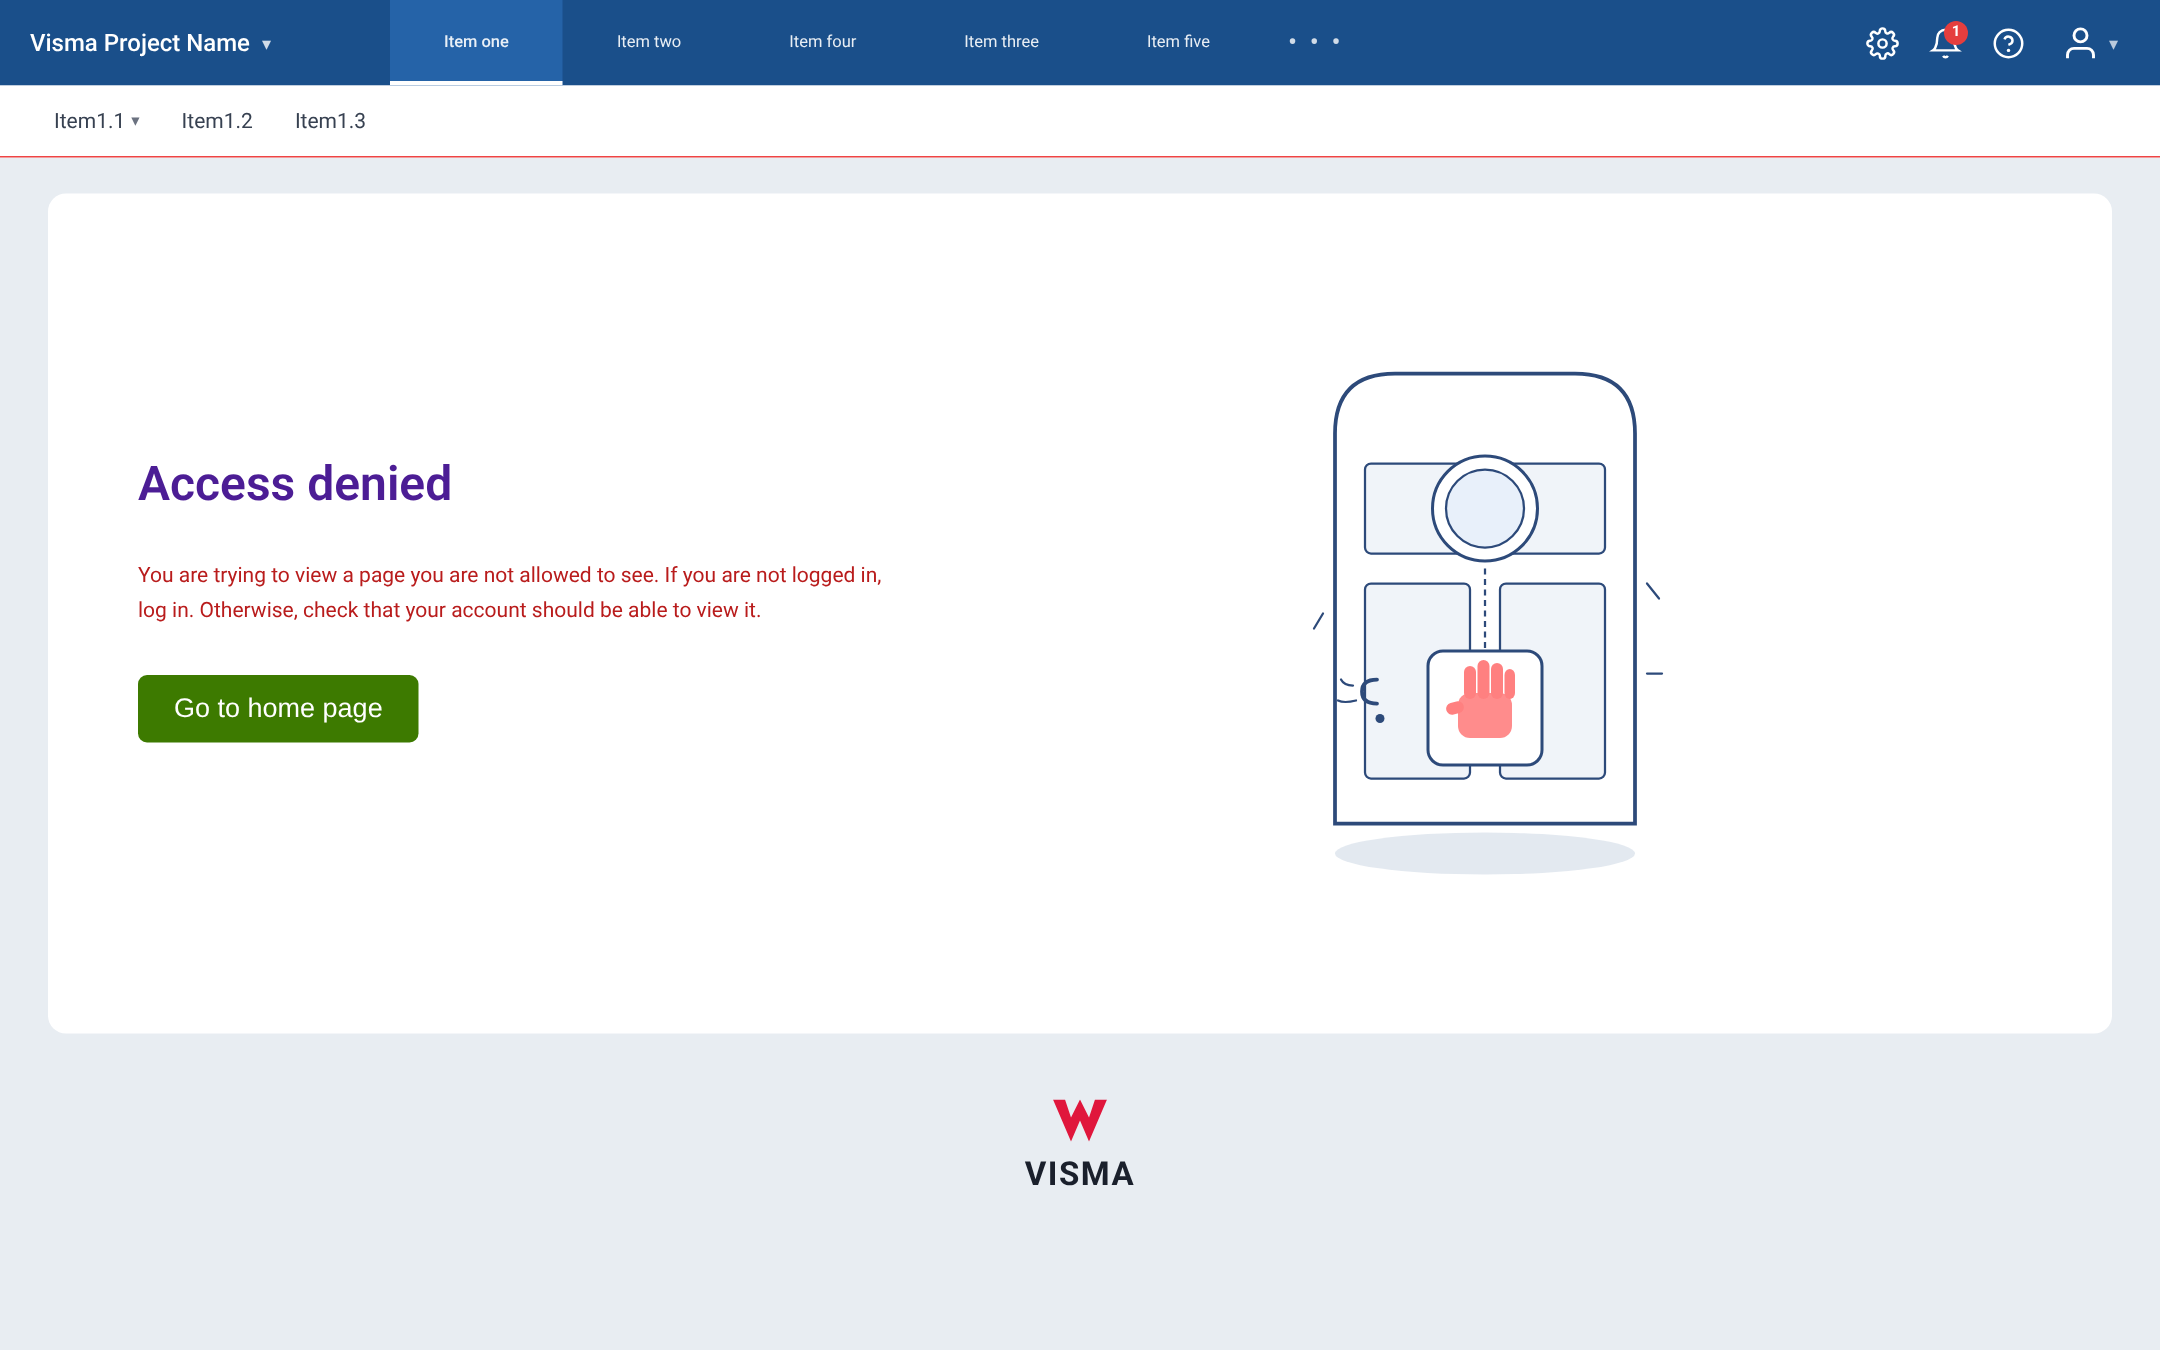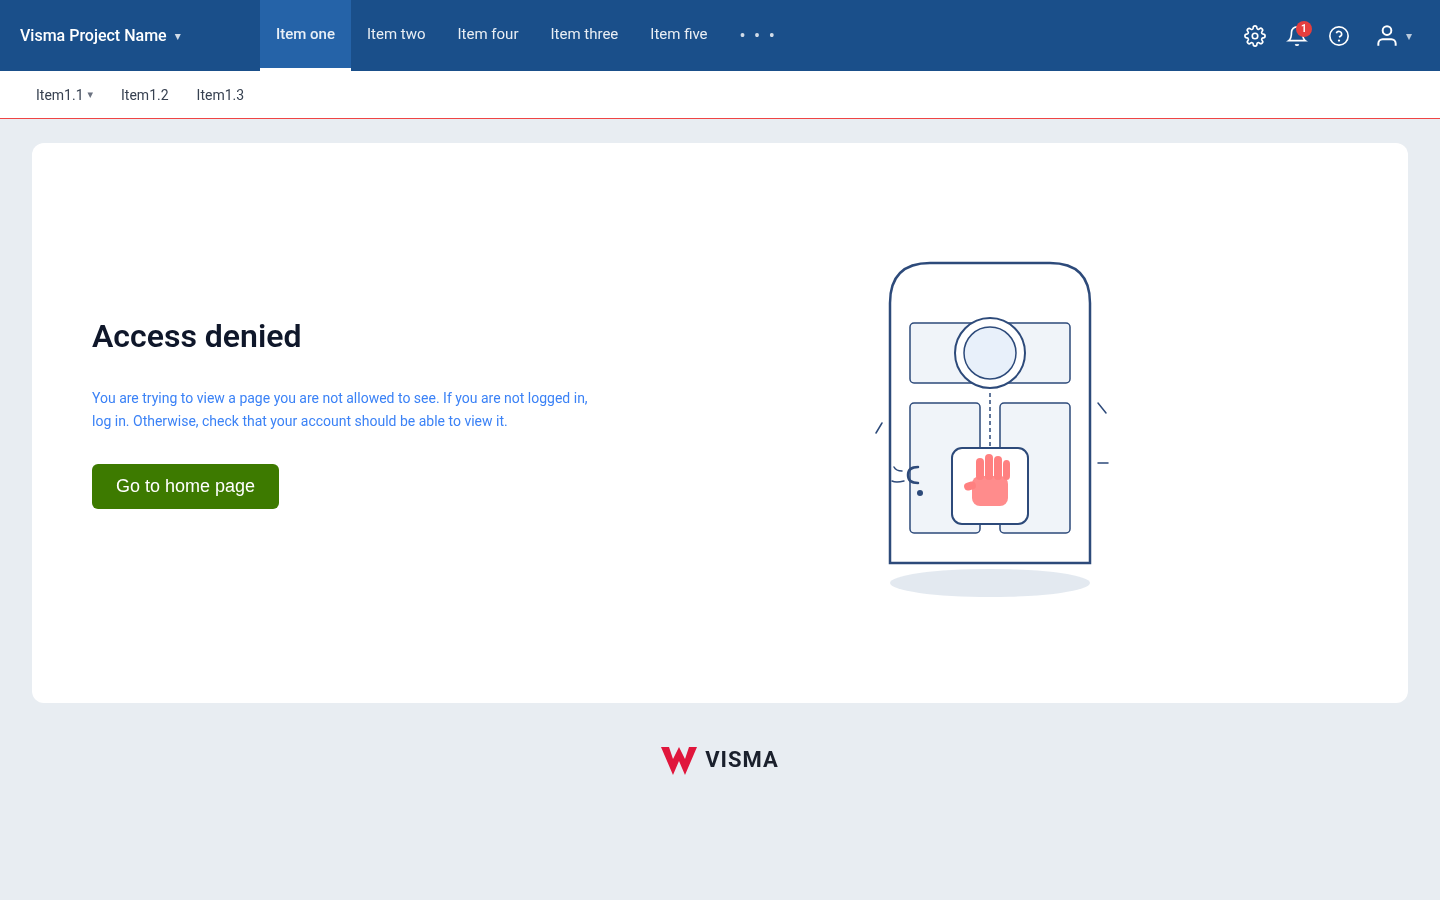--- a/index.html
+++ b/index.html
@@ -3,21 +3,21 @@
   <meta charset="utf-8">
   <style>
     * { box-sizing: border-box; margin: 0; padding: 0; }
     body { font-family: -apple-system, BlinkMacSystemFont, 'Segoe UI', Roboto, sans-serif; background: #e8edf2; min-height: 900px; }
 
     
     .top-nav {
       display: flex;
       align-items: stretch;
       background: #1a4f8a;
-      height: 71px;
+      height: 57px;
       color: white;
       text-align: right;
     }
     .brand-area {
       display: flex;
       align-items: center;
       padding: 0 16px 0 20px;
       gap: 8px;
       min-width: 260px;
       cursor: pointer;
@@ -32,22 +32,22 @@
       font-size: 12px;
     }
     .nav-items {
       display: flex;
       align-items: stretch;
       flex: 1;
     }
     .nav-item {
       display: flex;
       align-items: center;
-      padding: 0 16px;
-      font-size: 15px;
+      padding: 0 36px;
+      font-size: 11px;
       color: rgba(255,255,255,0.9);
       cursor: pointer;
       white-space: nowrap;
       border-bottom: 3px solid transparent;
       transition: background 0.15s;
     }
     .nav-item.active {
       background: #2563a8;
       border-bottom: 3px solid white;
       font-weight: 500;
@@ -141,26 +141,26 @@
       gap: 40px;
       min-height: 560px;
     }
     .card-text {
       flex: 1;
       max-width: 500px;
     }
     .access-denied-title {
       font-size: 32px;
       font-weight: 600;
-      color: #0f172a;
+      color: #4c1d95;
       margin-bottom: 32px;
     }
     .access-denied-desc {
       font-size: 14px;
-      color: #3b82f6;
+      color: #b91c1c;
       line-height: 1.6;
       margin-bottom: 32px;
     }
     .go-home-btn {
       background: #3d7a00;
       color: white;
       border: none;
       padding: 12px 24px;
       border-radius: 6px;
       font-size: 18px;
@@ -180,21 +180,23 @@
     
     .footer {
       display: flex;
       justify-content: center;
       align-items: center;
       padding: 20px;
       gap: 10px;
     }
     .footer-logo {
       display: flex;
+      align-items: center;
       gap: 8px;
+      flex-direction: column;
     }
     .footer-logo-text {
       font-size: 22px;
       font-weight: 700;
       color: #1a202c;
       letter-spacing: 1px;
     }
   </style>
 </head>
 <body>

